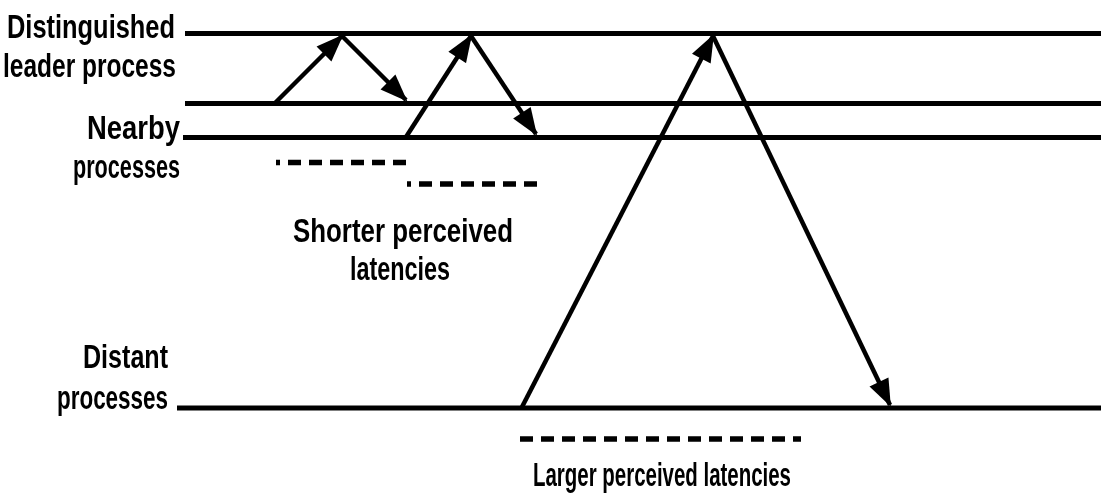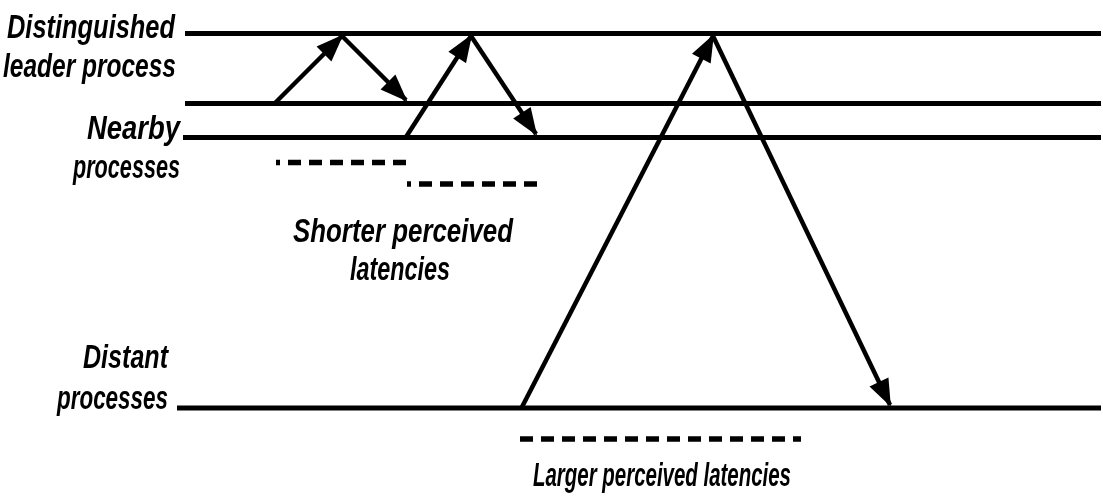--- a/index.html
+++ b/index.html
@@ -8,21 +8,20 @@
     background: #ffffff;
     width: 1103px;
     height: 500px;
     overflow: hidden;
   }
   .stage {
     position: relative;
     width: 1103px;
     height: 492px;
     background: #ffffff;
-    font-style: italic;
   }
   svg { display: block; }
 
   .timeline {
     stroke: #000000;
     stroke-width: 5;
     fill: none;
   }
   .msg {
     stroke: #000000;

